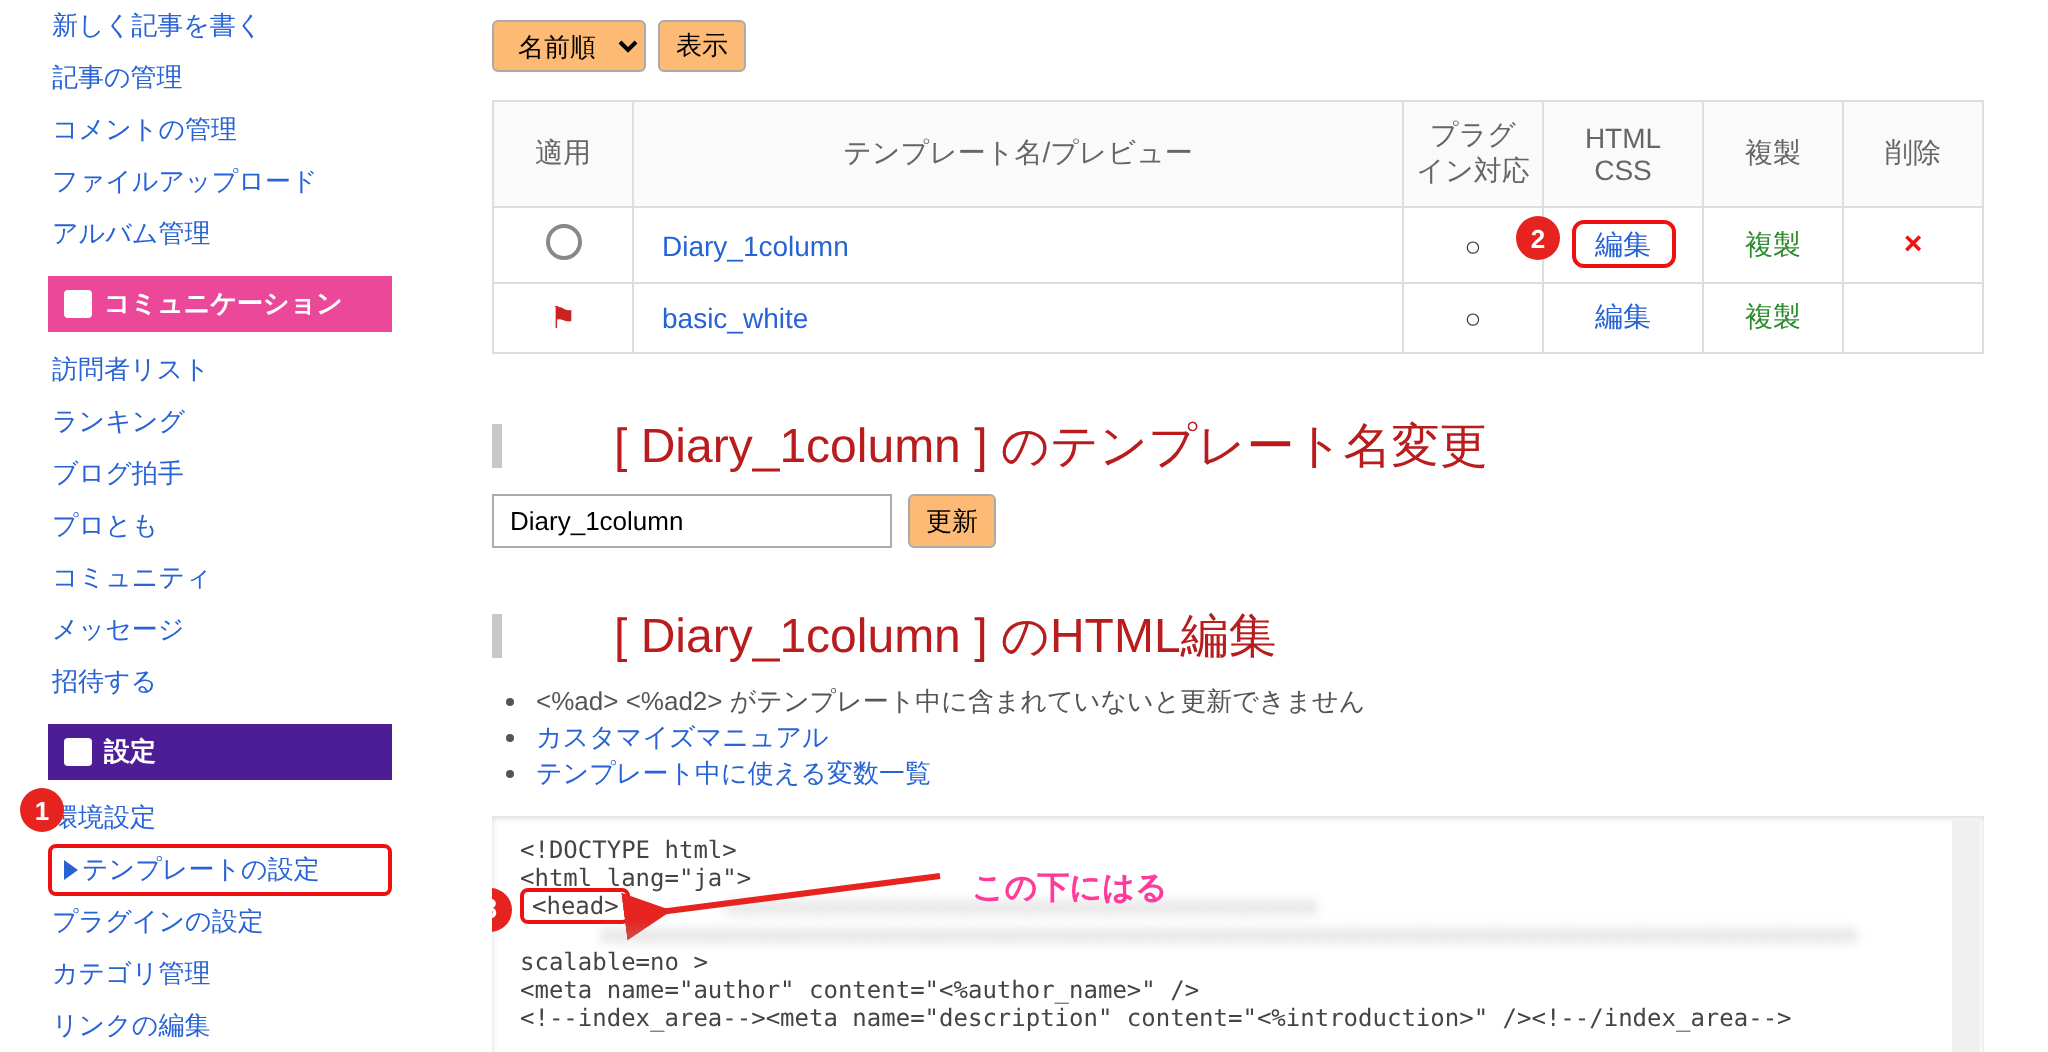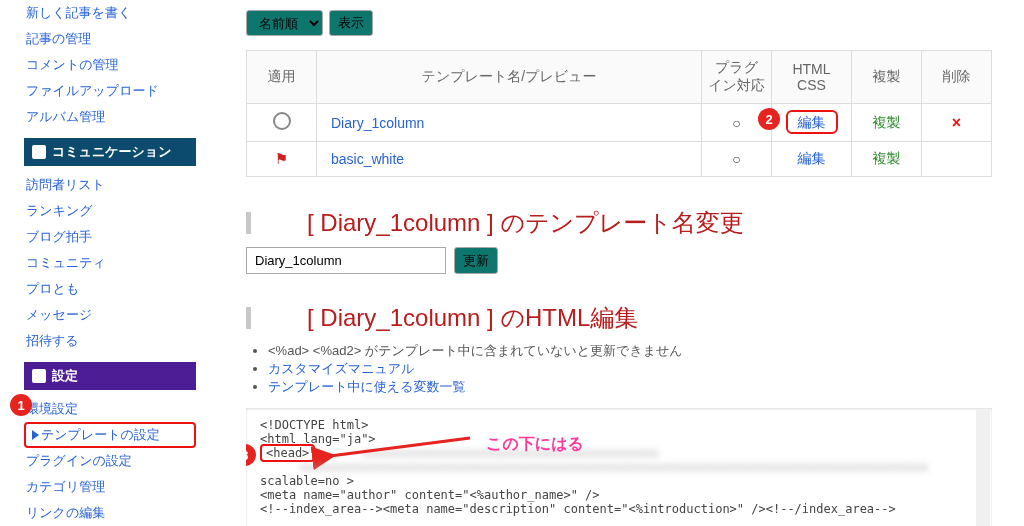--- a/index.html
+++ b/index.html
@@ -2,30 +2,30 @@
 <html><head>
   <meta charset="utf-8">
   <style>
     * { margin:0; padding:0; box-sizing:border-box; }
     body { font-family:"Hiragino Sans","Meiryo",sans-serif; font-size:13px; background:#fff; color:#333; width:1024px; }
     .layout { display:flex; }
     
     .sidebar { width:210px; padding:0 14px 20px 24px; }
     .side-link { color:#2863d6; padding:4px 2px; cursor:pointer; }
     .cat-header { display:flex; align-items:center; gap:6px; color:#fff; font-weight:bold; padding:5px 8px; margin:8px 0 6px; }
-    .cat-comm  { background:#0c4a6e; }
+    .cat-comm  { background:#ec4899; }
     .cat-set   { background:#4c1d95; }
     .cat-icon  { width:14px; height:14px; background:#fff; border-radius:2px; display:inline-block; }
     .side-active { border:2px solid #e11; border-radius:4px; padding:2px 6px; display:flex; align-items:center; gap:2px; font-weight:normal; color:#2863d6; }
     .tri { width:0;height:0;border-top:5px solid transparent;border-bottom:5px solid transparent;border-left:7px solid #2863d6;}
     .badge { position:absolute; width:22px;height:22px;border-radius:50%;background:#e6231e;color:#fff;font-weight:bold;font-size:13px;display:flex;align-items:center;justify-content:center;z-index:5;}
     
     .main { flex:1; padding:0 32px 20px 0; }
     .sort-row { display:flex; gap:6px; margin:10px 0 14px 36px;}
-    select,.btn { border:1px solid #aaa; background:#0f766e; border-radius:3px; padding:3px 8px; font-size:13px;}
+    select,.btn { border:1px solid #aaa; background:#fdba74; border-radius:3px; padding:3px 8px; font-size:13px;}
     table { border-collapse:collapse; width:100%; margin-left:36px; width:calc(100% - 36px); margin-bottom:30px;}
     th,td { border:1px solid #ddd; padding:8px 6px; text-align:center; background:#fff; font-size:14px;}
     th { background:#fafafa; color:#666; font-weight:normal;}
     .col-name { text-align:left; color:#2863d6; padding-left:14px;}
     .circle { width:18px;height:18px;border:2px solid #888;border-radius:50%;display:inline-block;}
     .flag { color:#c22; font-size:15px;}
     .link-blue { color:#2863d6; cursor:pointer;}
     .link-green { color:#2e8b2e; cursor:pointer; font-weight:normal;}
     .xmark { color:#e11; font-weight:bold; font-size:16px;}
     .edit-emph { border:2px solid #e11; border-radius:6px; padding:2px 10px;}
@@ -58,22 +58,22 @@
     <div class="side-link">ファイルアップロード</div>
     <div class="side-link">アルバム管理</div>
 
     <div class="cat-header cat-comm">
       <span class="cat-icon"></span>
       <span>コミュニケーション</span>
     </div>
     <div class="side-link">訪問者リスト</div>
     <div class="side-link">ランキング</div>
     <div class="side-link">ブログ拍手</div>
+    <div class="side-link">プロとも</div>
     <div class="side-link">コミュニティ</div>
-    <div class="side-link">プロとも</div>
     <div class="side-link">メッセージ</div>
     <div class="side-link">招待する</div>
 
     <div class="cat-header cat-set">
       <span class="cat-icon"></span>
       <span>設定</span>
     </div>
     <div class="rel">
       <div class="badge" style="left:-14px;top:-2px;">1</div>
       <div class="side-link">環境設定</div>

